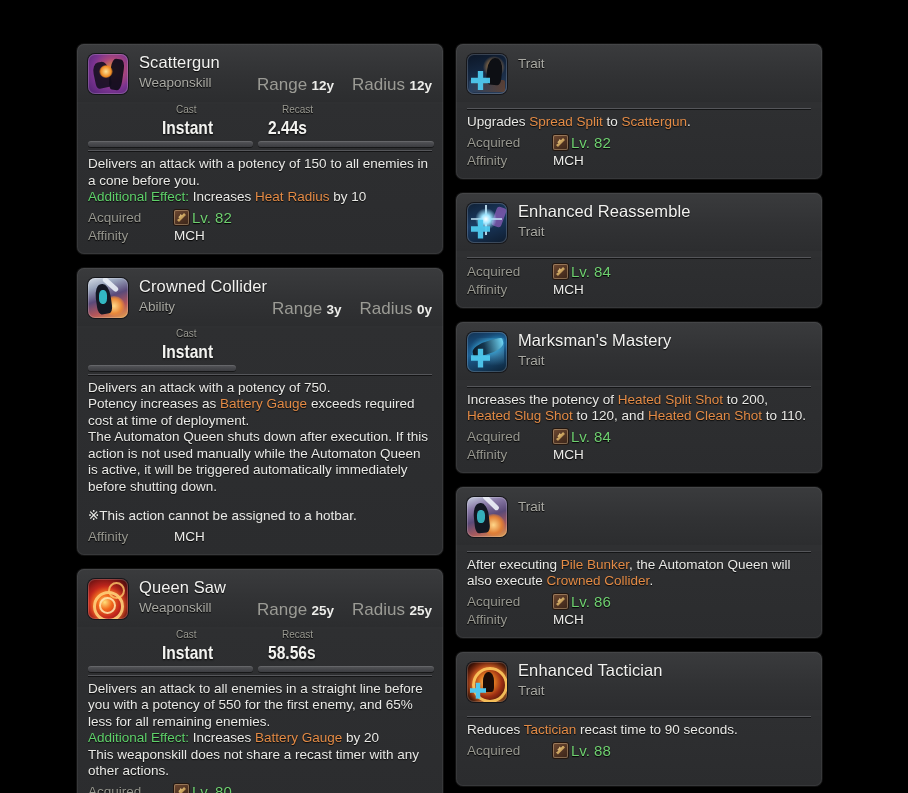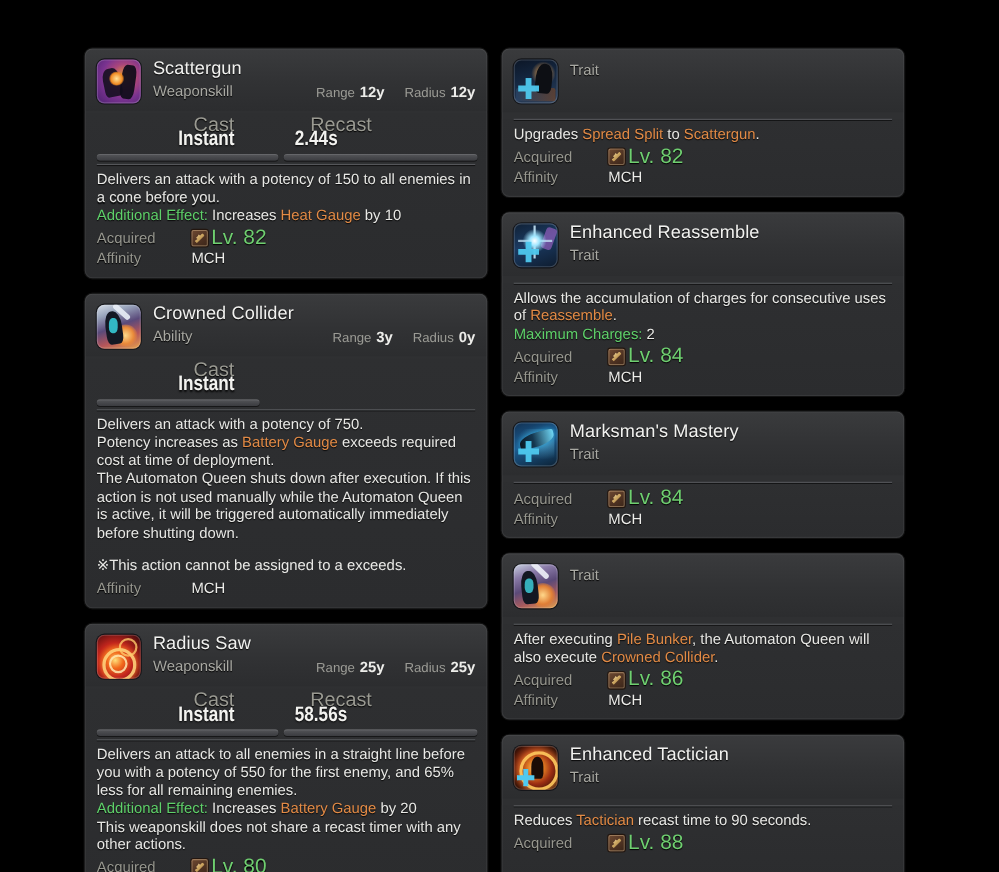--- a/index.html
+++ b/index.html
@@ -51,27 +51,27 @@
 
   .head-txt{flex:1 1 auto;min-width:0;}
   .a-name{
     color:#f2f2f0;font-size:16.5px;line-height:19px;
     letter-spacing:.1px;white-space:nowrap;
     text-shadow:0 1px 1px rgba(0,0,0,.9);
   }
   .row2{display:flex;align-items:flex-start;margin-top:3px;}
   .a-kind{color:#a9a9a3;font-size:13.5px;line-height:16px;text-shadow:0 1px 1px #000;}
   .rr{margin-left:auto;display:flex;align-items:baseline;gap:8px;white-space:nowrap;}
-  .rr .lbl{color:#9b9b95;font-size:12px;}
+  .rr .lbl{color:#9b9b95;font-size:17px;}
   .rr .val{color:#ededea;font-size:13.5px;font-weight:bold;}
   .rr .grp{margin-left:10px;}
 
   
   .castbox{position:relative;height:46px;margin:2px 0 0 0;}
-  .cr-lab{position:absolute;top:0;color:#9a9a92;font-size:18px;text-shadow:0 1px 1px #000;}
+  .cr-lab{position:absolute;top:0;color:#9a9a92;font-size:10px;text-shadow:0 1px 1px #000;}
   .cr-val{
     position:absolute;top:13px;color:#f3f3f0;
     font-size:19px;line-height:22px;font-weight:bold;
     font-family:"Liberation Sans Narrow","Liberation Sans",sans-serif;
     transform:scaleX(.82);transform-origin:left top;
     text-shadow:0 1px 2px rgba(0,0,0,.9);
   }
   .bar{position:absolute;top:37px;height:6px;border-radius:3px;
        background:linear-gradient(180deg,#56575a 0%,#45464a 60%,#3c3d41 100%);
        box-shadow:inset 0 1px 0 rgba(255,255,255,.10),0 1px 0 rgba(0,0,0,.5);}
@@ -95,21 +95,21 @@
     width:15px;height:15px;border-radius:2px;margin-right:3px;
     background:linear-gradient(145deg,#6f4a32 0%,#4d3121 60%,#3a2519 100%);
     box-shadow:0 0 0 1px #23160f, inset 0 0 0 1px rgba(255,220,170,.35);
     position:relative;flex:0 0 15px;
   }
   .lvl-ico::before{
     content:"";position:absolute;left:3px;top:3px;width:9px;height:9px;
     background:linear-gradient(135deg,#f3e2b4 0%,#cfa862 45%,#8c6a38 100%);
     clip-path:polygon(0 78%,22% 100%,100% 22%,78% 0,55% 24%,40% 12%,30% 30%,14% 46%,28% 58%);
   }
-  .lvl-txt{color:#6fcf70;font-size:19px;text-shadow:0 1px 1px #000;}
+  .lvl-txt{color:#6fcf70;font-size:15px;text-shadow:0 1px 1px #000;}
   .mval{color:#ededea;font-size:13.5px;text-shadow:0 1px 1px #000;}
   .note{color:#e9e9e6;font-size:13.5px;line-height:16.5px;margin-top:13px;}
 
   
   .trait .card-body{padding-top:0;}
   .trait .card-head{padding-bottom:8px;}
 
   
   .ico-scattergun{background:radial-gradient(circle at 62% 40%,#f0a02a 0%,#a8457c 34%,#7a3390 58%,#4b2170 100%);}
   .ico-scattergun i.s1{left:6px;top:8px;width:16px;height:26px;background:#181024;border-radius:40% 40% 20% 20%;transform:rotate(-12deg);opacity:.92;}
@@ -188,21 +188,21 @@
           <div class="castbox">
             <span class="cr-lab" style="left:88px">Cast</span>
             <span class="cr-val" style="left:74px">Instant</span>
             <span class="bar" style="left:0px;width:165px"></span>
             <span class="cr-lab" style="left:194px">Recast</span>
             <span class="cr-val" style="left:180px">2.44s</span>
             <span class="bar" style="left:170px;width:176px"></span>
           </div>
           <div class="hr"></div>
           <div class="desc">Delivers an attack with a potency of 150 to all enemies in a cone before you.
-<span class="grn">Additional Effect:</span> Increases <span class="hl">Heat Gauge</span> by 10</div>
+<span class="grn">Additional Effect:</span> Increases <span class="hl">Heat Radius</span> by 10</div>
           <div class="meta">
             <div class="mrow">
               <span class="mkey wide">Acquired</span>
               <span class="lvl-ico"></span>
               <span class="lvl-txt">Lv. 82</span>
             </div>
             <div class="mrow">
               <span class="mkey wide">Affinity</span>
               <span class="mval">MCH</span>
             </div>
@@ -231,38 +231,38 @@
         <div class="card-body">
           <div class="castbox">
             <span class="cr-lab" style="left:88px">Cast</span>
             <span class="cr-val" style="left:74px">Instant</span>
             <span class="bar" style="left:0px;width:148px"></span>
           </div>
           <div class="hr"></div>
           <div class="desc">Delivers an attack with a potency of 750.
 Potency increases as <span class="hl">Battery Gauge</span> exceeds required cost at time of deployment.
 The Automaton Queen shuts down after execution. If this action is not used manually while the Automaton Queen is active, it will be triggered automatically immediately before shutting down.</div>
-          <div class="note">※This action cannot be assigned to a exceeds.</div>
+          <div class="note">※This action cannot be assigned to a hotbar.</div>
           <div class="meta">
             <div class="mrow">
               <span class="mkey wide">Affinity</span>
               <span class="mval">MCH</span>
             </div>
           </div>
         </div>
       </div>
       <div class="card">
         <div class="card-head">
           <div class="ico ico-chainsaw">
             <i class="w1"></i>
             <i class="w2"></i>
             <i class="w3"></i>
           </div>
           <div class="head-txt">
-            <div class="a-name">Radius Saw</div>
+            <div class="a-name">Queen Saw</div>
             <div class="row2">
               <span class="a-kind">Weaponskill</span>
               <span class="rr">
                 <span class="grp"><span class="lbl">Range</span> <span class="val">25y</span></span>
                 <span class="grp"><span class="lbl">Radius</span> <span class="val">25y</span></span>
               </span>
             </div>
           </div>
         </div>
         <div class="card-body">
@@ -334,22 +334,20 @@
           </div>
           <div class="head-txt">
             <div class="a-name">Enhanced Reassemble</div>
             <div class="row2">
               <span class="a-kind">Trait</span>
             </div>
           </div>
         </div>
         <div class="card-body">
           <div class="hr-head"></div>
-          <div class="desc">Allows the accumulation of charges for consecutive uses of <span class="hl">Reassemble</span>.
-<span class="grn">Maximum Charges:</span> 2</div>
           <div class="meta">
             <div class="mrow">
               <span class="mkey wide">Acquired</span>
               <span class="lvl-ico"></span>
               <span class="lvl-txt">Lv. 84</span>
             </div>
             <div class="mrow">
               <span class="mkey wide">Affinity</span>
               <span class="mval">MCH</span>
             </div>
@@ -365,20 +363,21 @@
           </div>
           <div class="head-txt">
             <div class="a-name">Marksman's Mastery</div>
             <div class="row2">
               <span class="a-kind">Trait</span>
             </div>
           </div>
         </div>
         <div class="card-body">
           <div class="hr-head"></div>
+          <div class="desc">Increases the potency of <span class="hl">Heated Split Shot</span> to 200, <span class="hl">Heated Slug Shot</span> to 120, and <span class="hl">Heated Clean Shot</span> to 110.</div>
           <div class="meta">
             <div class="mrow">
               <span class="mkey wide">Acquired</span>
               <span class="lvl-ico"></span>
               <span class="lvl-txt">Lv. 84</span>
             </div>
             <div class="mrow">
               <span class="mkey wide">Affinity</span>
               <span class="mval">MCH</span>
             </div>

